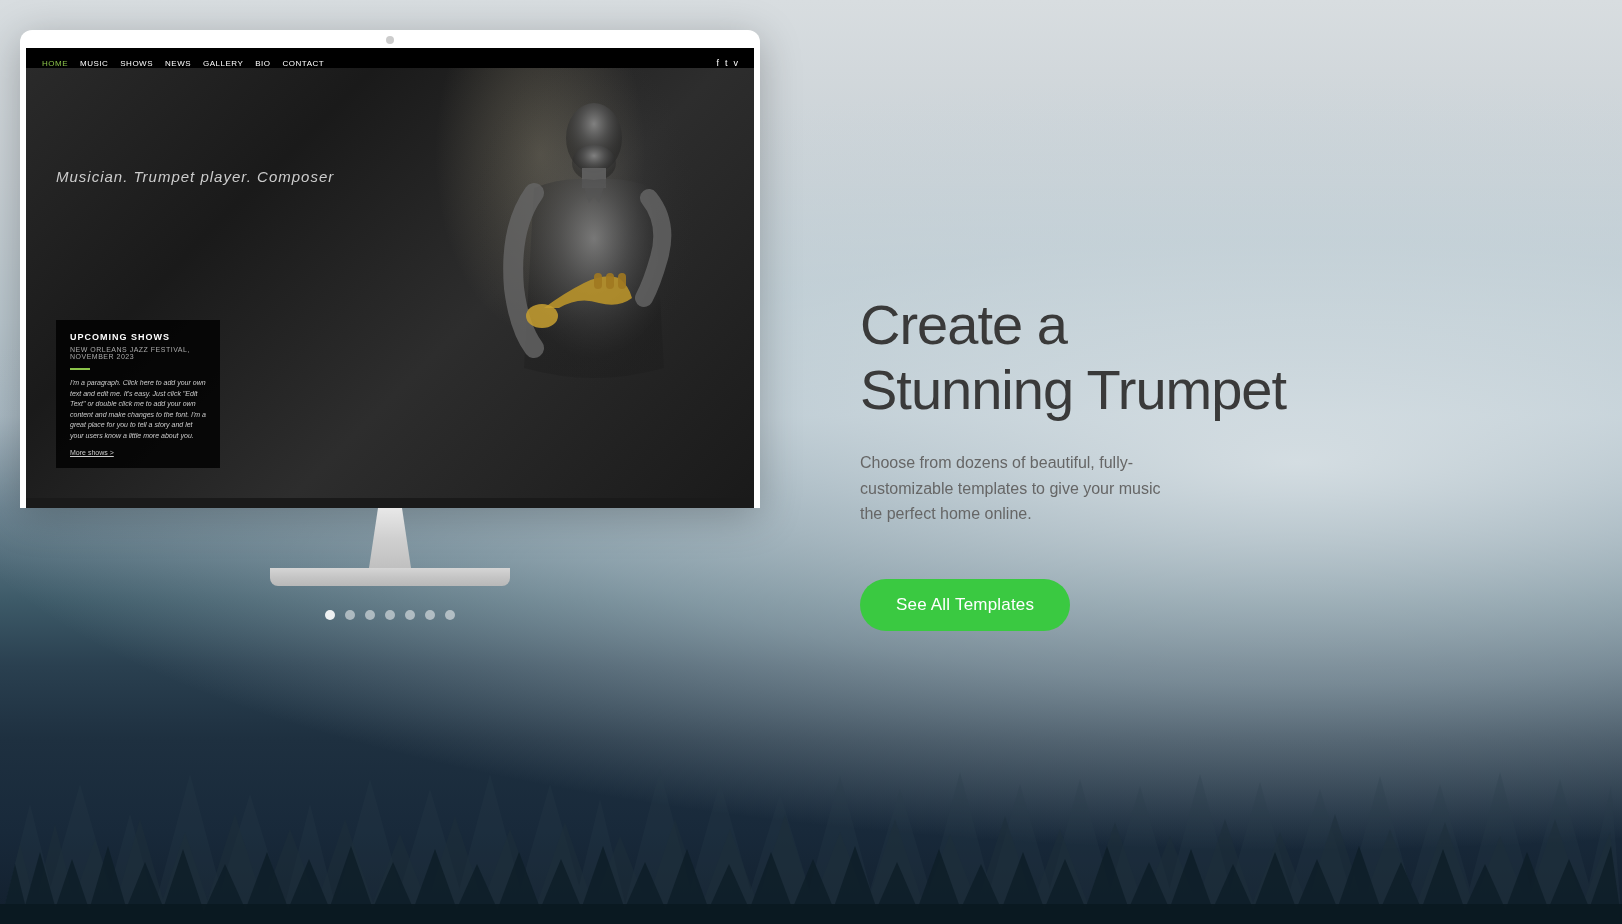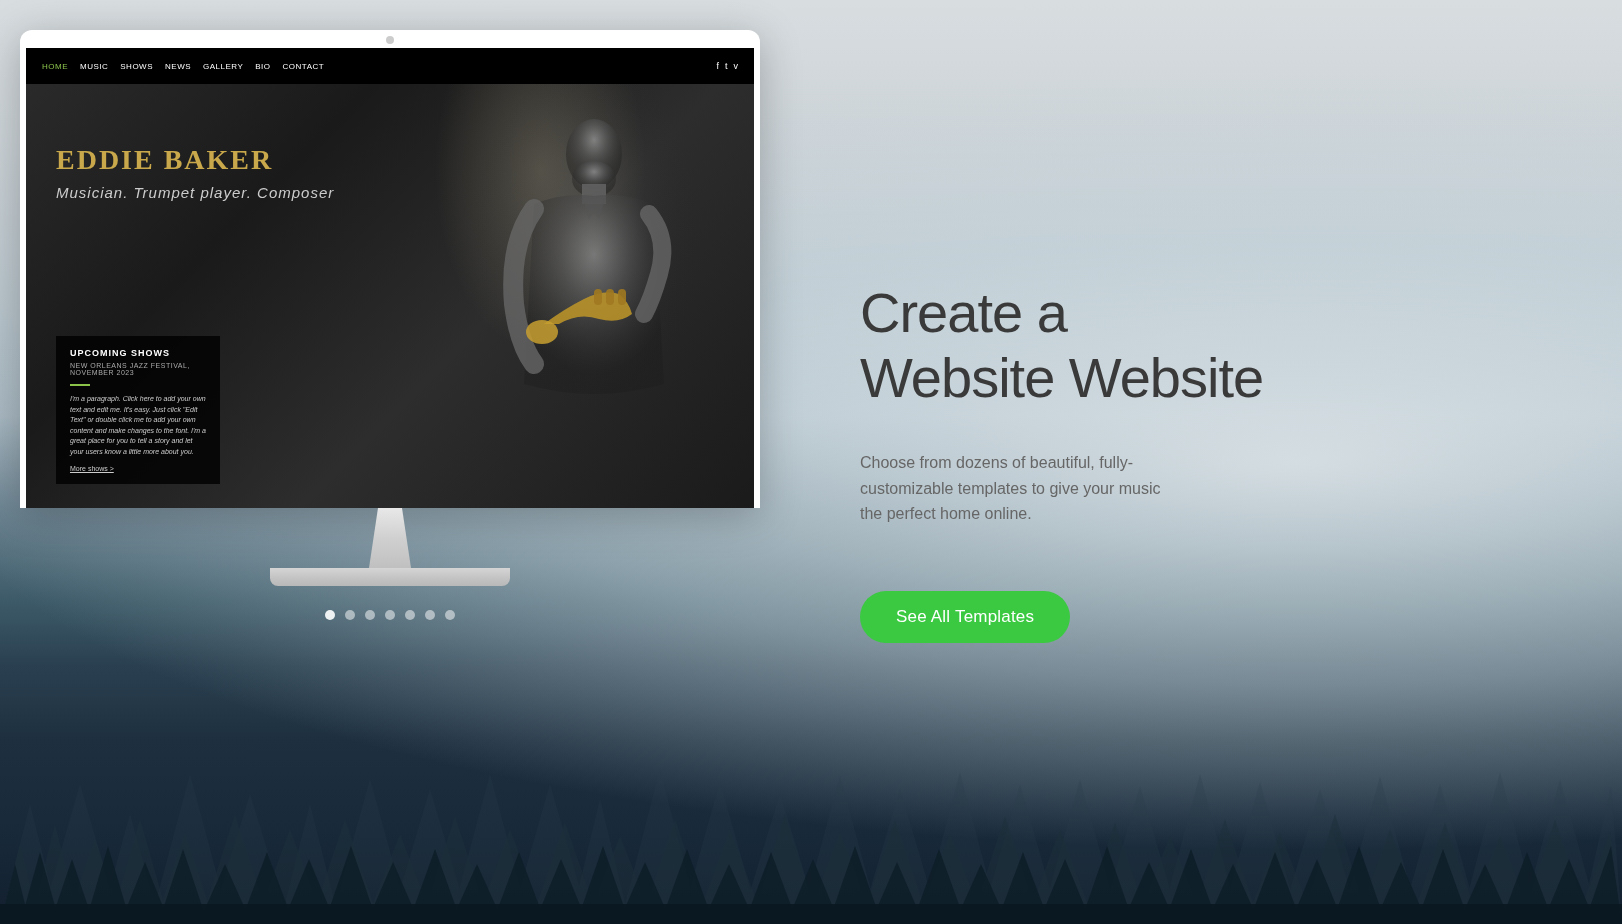--- a/index.html
+++ b/index.html
@@ -103,24 +103,24 @@
       height: 460px;
       background: #1a1a1a;
       overflow: hidden;
       position: relative;
     }
 
     
     .site-nav {
       background: #000;
       display: flex;
-      align-items: center;
+      align-items: flex-end;
       justify-content: space-between;
       padding: 0 16px;
-      height: 36px;
+      height: 20px;
     }
 
     .site-nav-links {
       display: flex;
       gap: 12px;
     }
 
     .site-nav-link {
       font-size: 8px;
       color: #fff;
@@ -271,21 +271,20 @@
 
     
     .right-panel {
       flex: 1;
       position: relative;
       z-index: 10;
       display: flex;
       flex-direction: column;
       justify-content: center;
       padding: 40px 80px;
-      gap: 12px;
     }
 
     .headline {
       font-size: 56px;
       font-weight: 300;
       color: #3a3a3a;
       line-height: 1.15;
       margin-bottom: 28px;
       letter-spacing: -1px;
     }
@@ -502,21 +501,20 @@
 
               <ellipse cx="78" cy="248" rx="16" ry="12" fill="#c8a030" opacity="0.85"></ellipse>
 
               <rect x="130" y="205" width="8" height="16" rx="4" fill="#a07820" opacity="0.9"></rect>
               <rect x="142" y="205" width="8" height="16" rx="4" fill="#a07820" opacity="0.9"></rect>
               <rect x="154" y="205" width="8" height="16" rx="4" fill="#a07820" opacity="0.9"></rect>
 
               <path d="M118,112 L125,135 L130,128 L135,135 L142,112" fill="#555" opacity="0.6"></path>
             </svg>
 
-            <div class="artist-name">EDDIE BAKER</div>
             <div class="artist-subtitle">Musician. Trumpet player. Composer</div>
 
             <div class="shows-box">
               <div class="shows-title">UPCOMING SHOWS</div>
               <div class="shows-subtitle">NEW ORLEANS JAZZ FESTIVAL, NOVEMBER 2023</div>
               <div class="shows-divider"></div>
               <div class="shows-body">I'm a paragraph. Click here to add your own text and edit me. It's easy. Just click "Edit Text" or double click me to add your own content and make changes to the font. I'm a great place for you to tell a story and let your users know a little more about you.</div>
               <div class="shows-more">More shows &gt;</div>
             </div>
           </div>
@@ -534,19 +532,19 @@
       <div class="carousel-dot"></div>
       <div class="carousel-dot"></div>
       <div class="carousel-dot"></div>
       <div class="carousel-dot"></div>
     </div>
   </div>
 
   <div class="right-panel">
     <h1 class="headline">
       <span>Create a</span><br>
-      <span>Website Website</span><br>
+      <span>Stunning Trumpet</span><br>
     </h1>
     <p class="description">Choose from dozens of beautiful, fully-customizable templates to give your music the perfect home online.</p>
     <button class="cta-button">See All Templates</button>
   </div>
 
 </div>
 
 </body></html>

